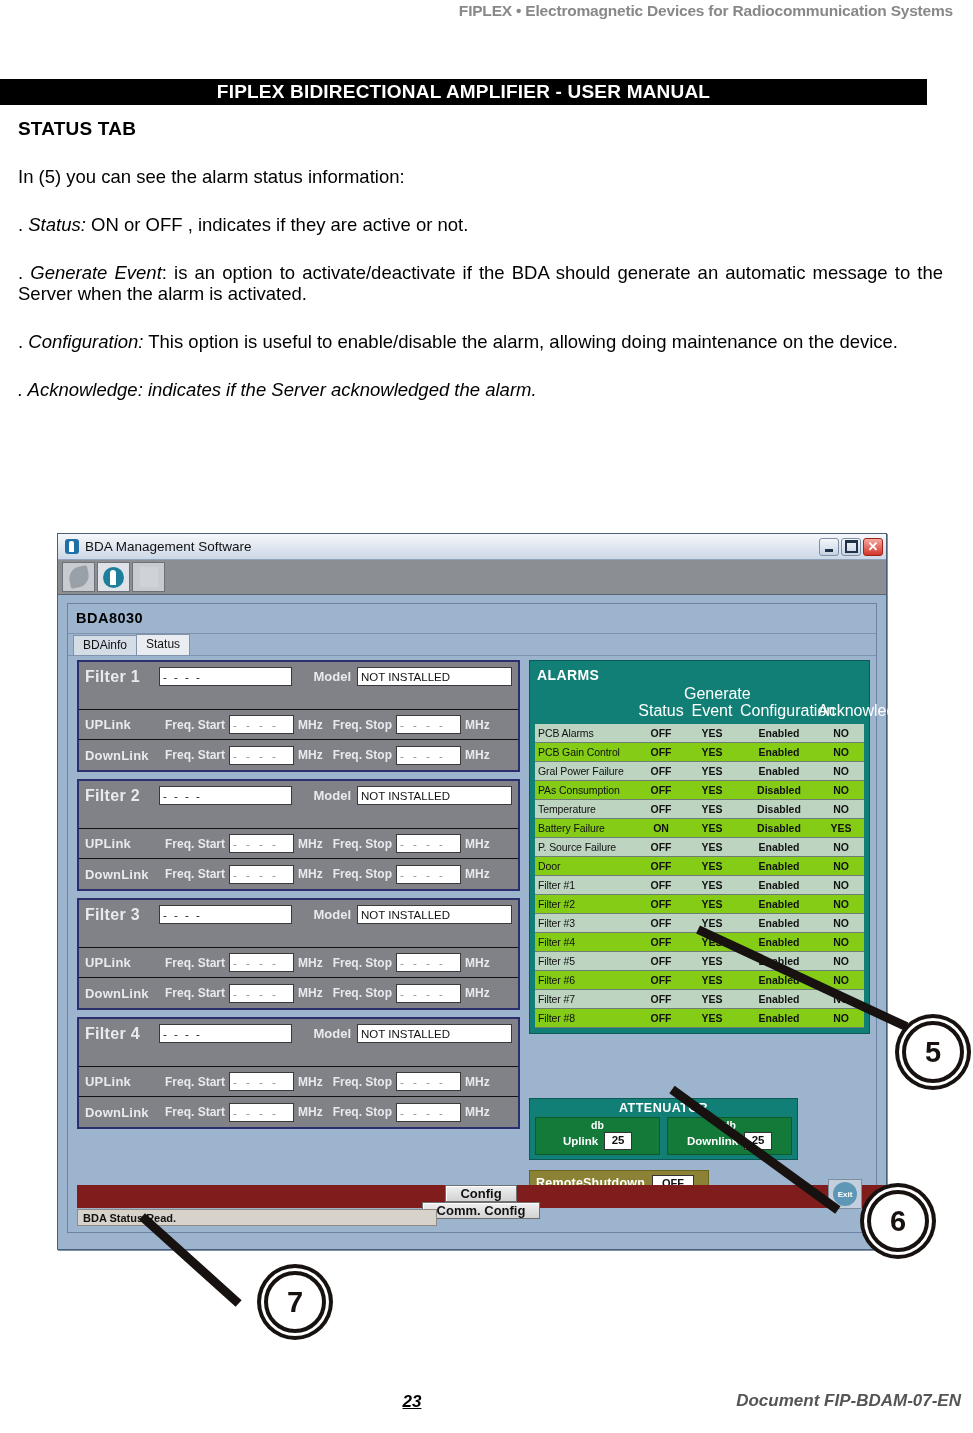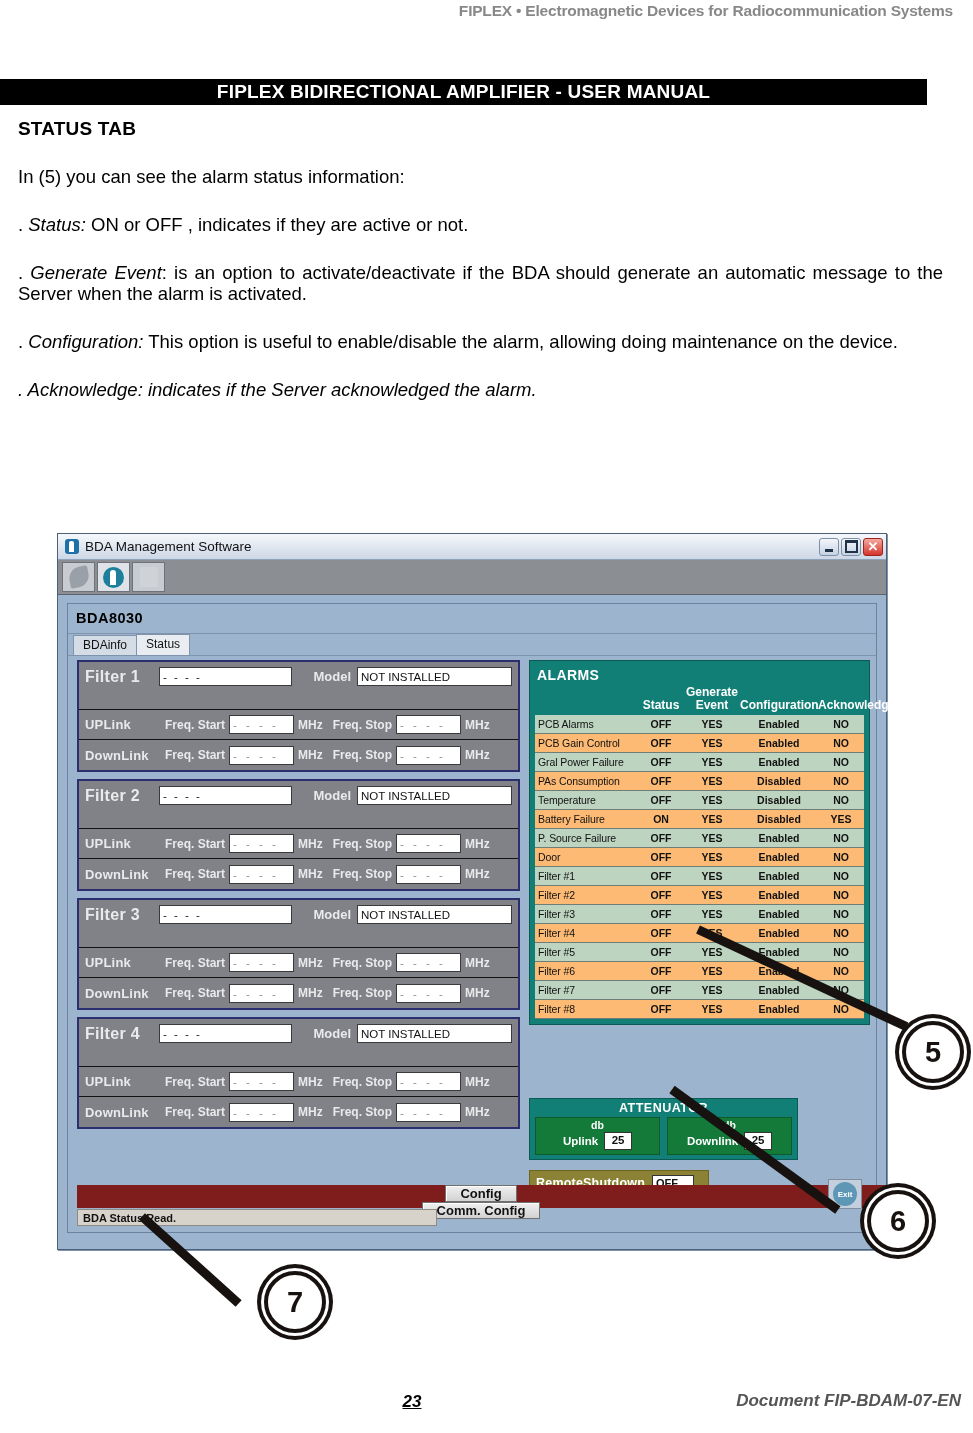--- a/index.html
+++ b/index.html
@@ -159,34 +159,34 @@
   
   .alarms{
     position:absolute;left:461px;top:56px;width:341px;
     background:#117f75;border:1px solid #0b5a53;box-sizing:border-box;padding:5px;
   }
   .al-title{
     font-size:14px;font-weight:bold;color:#fff;letter-spacing:0.4px;margin:1px 0 2px 2px;
   }
   table.al{border-collapse:collapse;width:100%;table-layout:fixed;}
   table.al th{
-    color:#fff;font-size:12px;font-weight:bold;padding:1px 0 4px 0;vertical-align:bottom;
+    color:#fff;font-size:16px;font-weight:normal;padding:1px 0 4px 0;vertical-align:bottom;
     line-height:1.05;
   }
   table.al th.n{width:103px;}
   table.al th.s{width:46px;}
   table.al th.g{width:56px;}
   table.al th.c{width:78px;}
   table.al th.a{width:auto;}
   table.al td{
     font-size:10.5px;font-weight:bold;color:#111;height:18px;padding:0;
     border-bottom:1px solid #6f7d77;
   }
   table.al tr.odd td{background:#bdd4c1;}
-  table.al tr.even td{background:#fdba74;margin-top:39px;}
+  table.al tr.even td{background:#84cc16;margin-top:39px;}
   table.al td.name{
     font-weight:normal;font-size:10.5px;padding-left:3px;text-align:left;
     letter-spacing:-0.1px;
   }
   table.al td.val{text-align:center;}
 
   
   .atten{
     position:absolute;left:461px;top:494px;width:269px;height:62px;
     background:#117f75;border:1px solid #0b5a53;box-sizing:border-box;
@@ -209,21 +209,21 @@
     justify-content:center;gap:6px;
   }
   .atten-lbl{font-size:11.5px;font-weight:bold;color:#fff;}
   .atten-val{
     background:#fff;border:1px solid #333;font-size:11.5px;font-weight:bold;
     color:#111;padding:0 5px;height:16px;line-height:15px;min-width:16px;text-align:center;
   }
   .shutdown{
     position:absolute;left:461px;top:566px;width:180px;height:25px;
     background:#8c8236;border:1px solid #6d651f;box-sizing:border-box;
-    display:flex;align-items:center;padding:0 6px;gap:7px;
+    display:flex;align-items:center;padding:0 6px;gap:7px;text-align:center;
   }
   .sd-lbl{font-size:12.5px;font-weight:bold;color:#fff;letter-spacing:0.2px;}
   .sd-val{
     background:#fff;border:1px solid #333;font-size:11px;font-weight:bold;color:#111;
     height:16px;line-height:15px;width:42px;padding:0 3px;box-sizing:border-box;
   }
 
   
   .btnbar{
     position:absolute;left:9px;bottom:24px;width:810px;height:23px;

